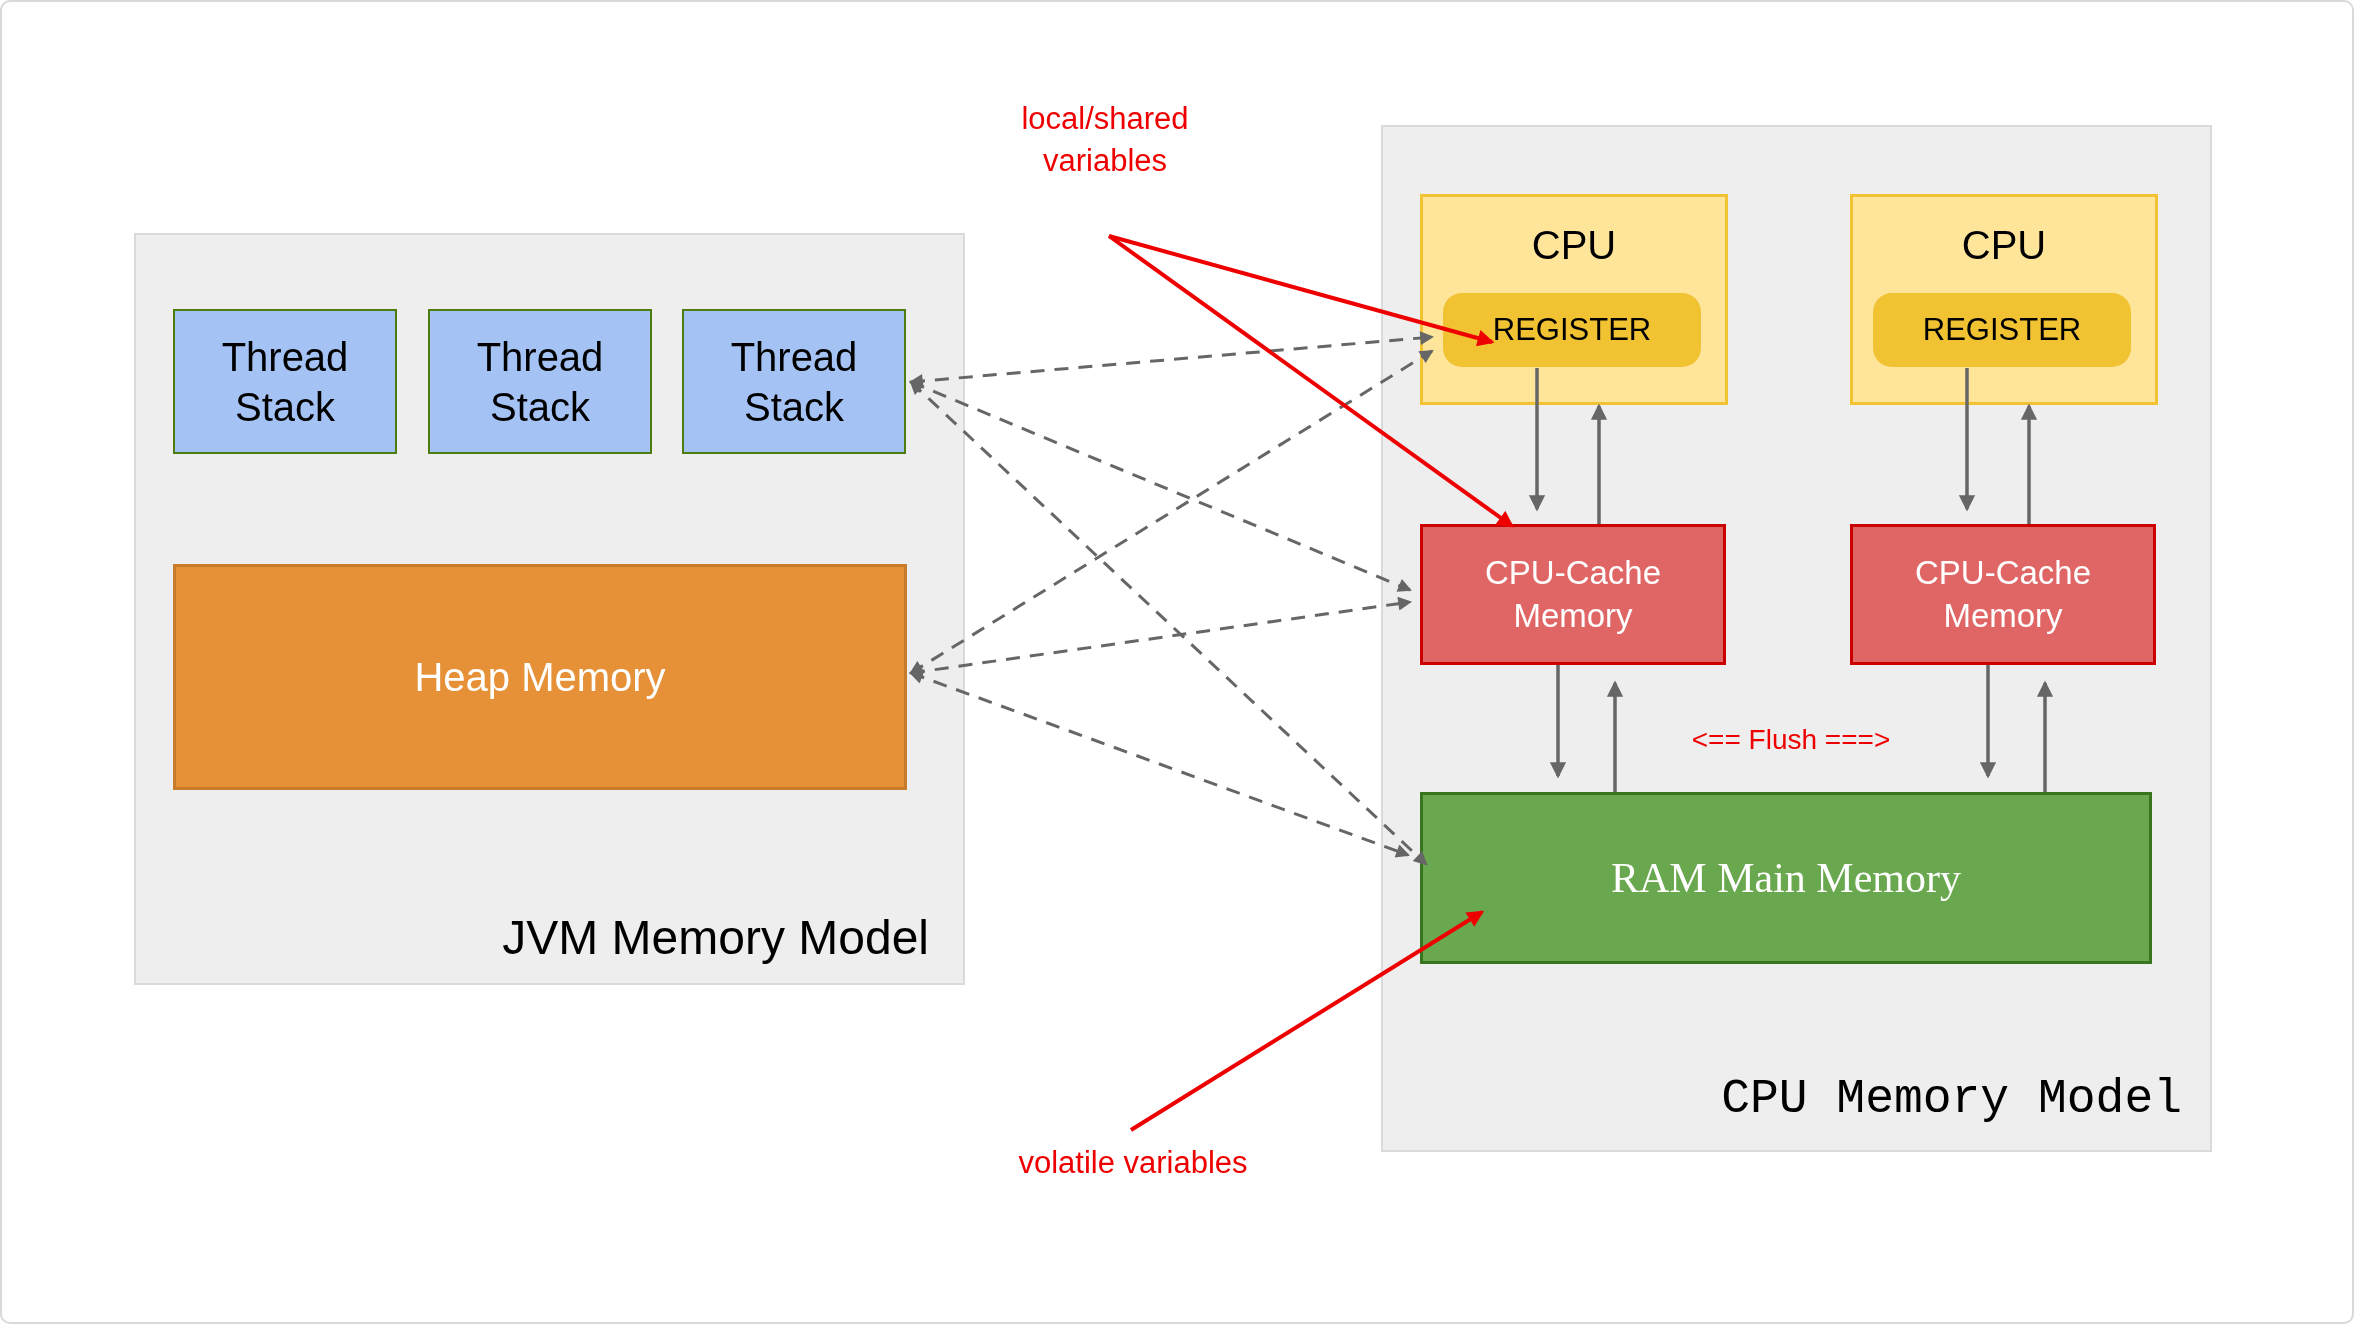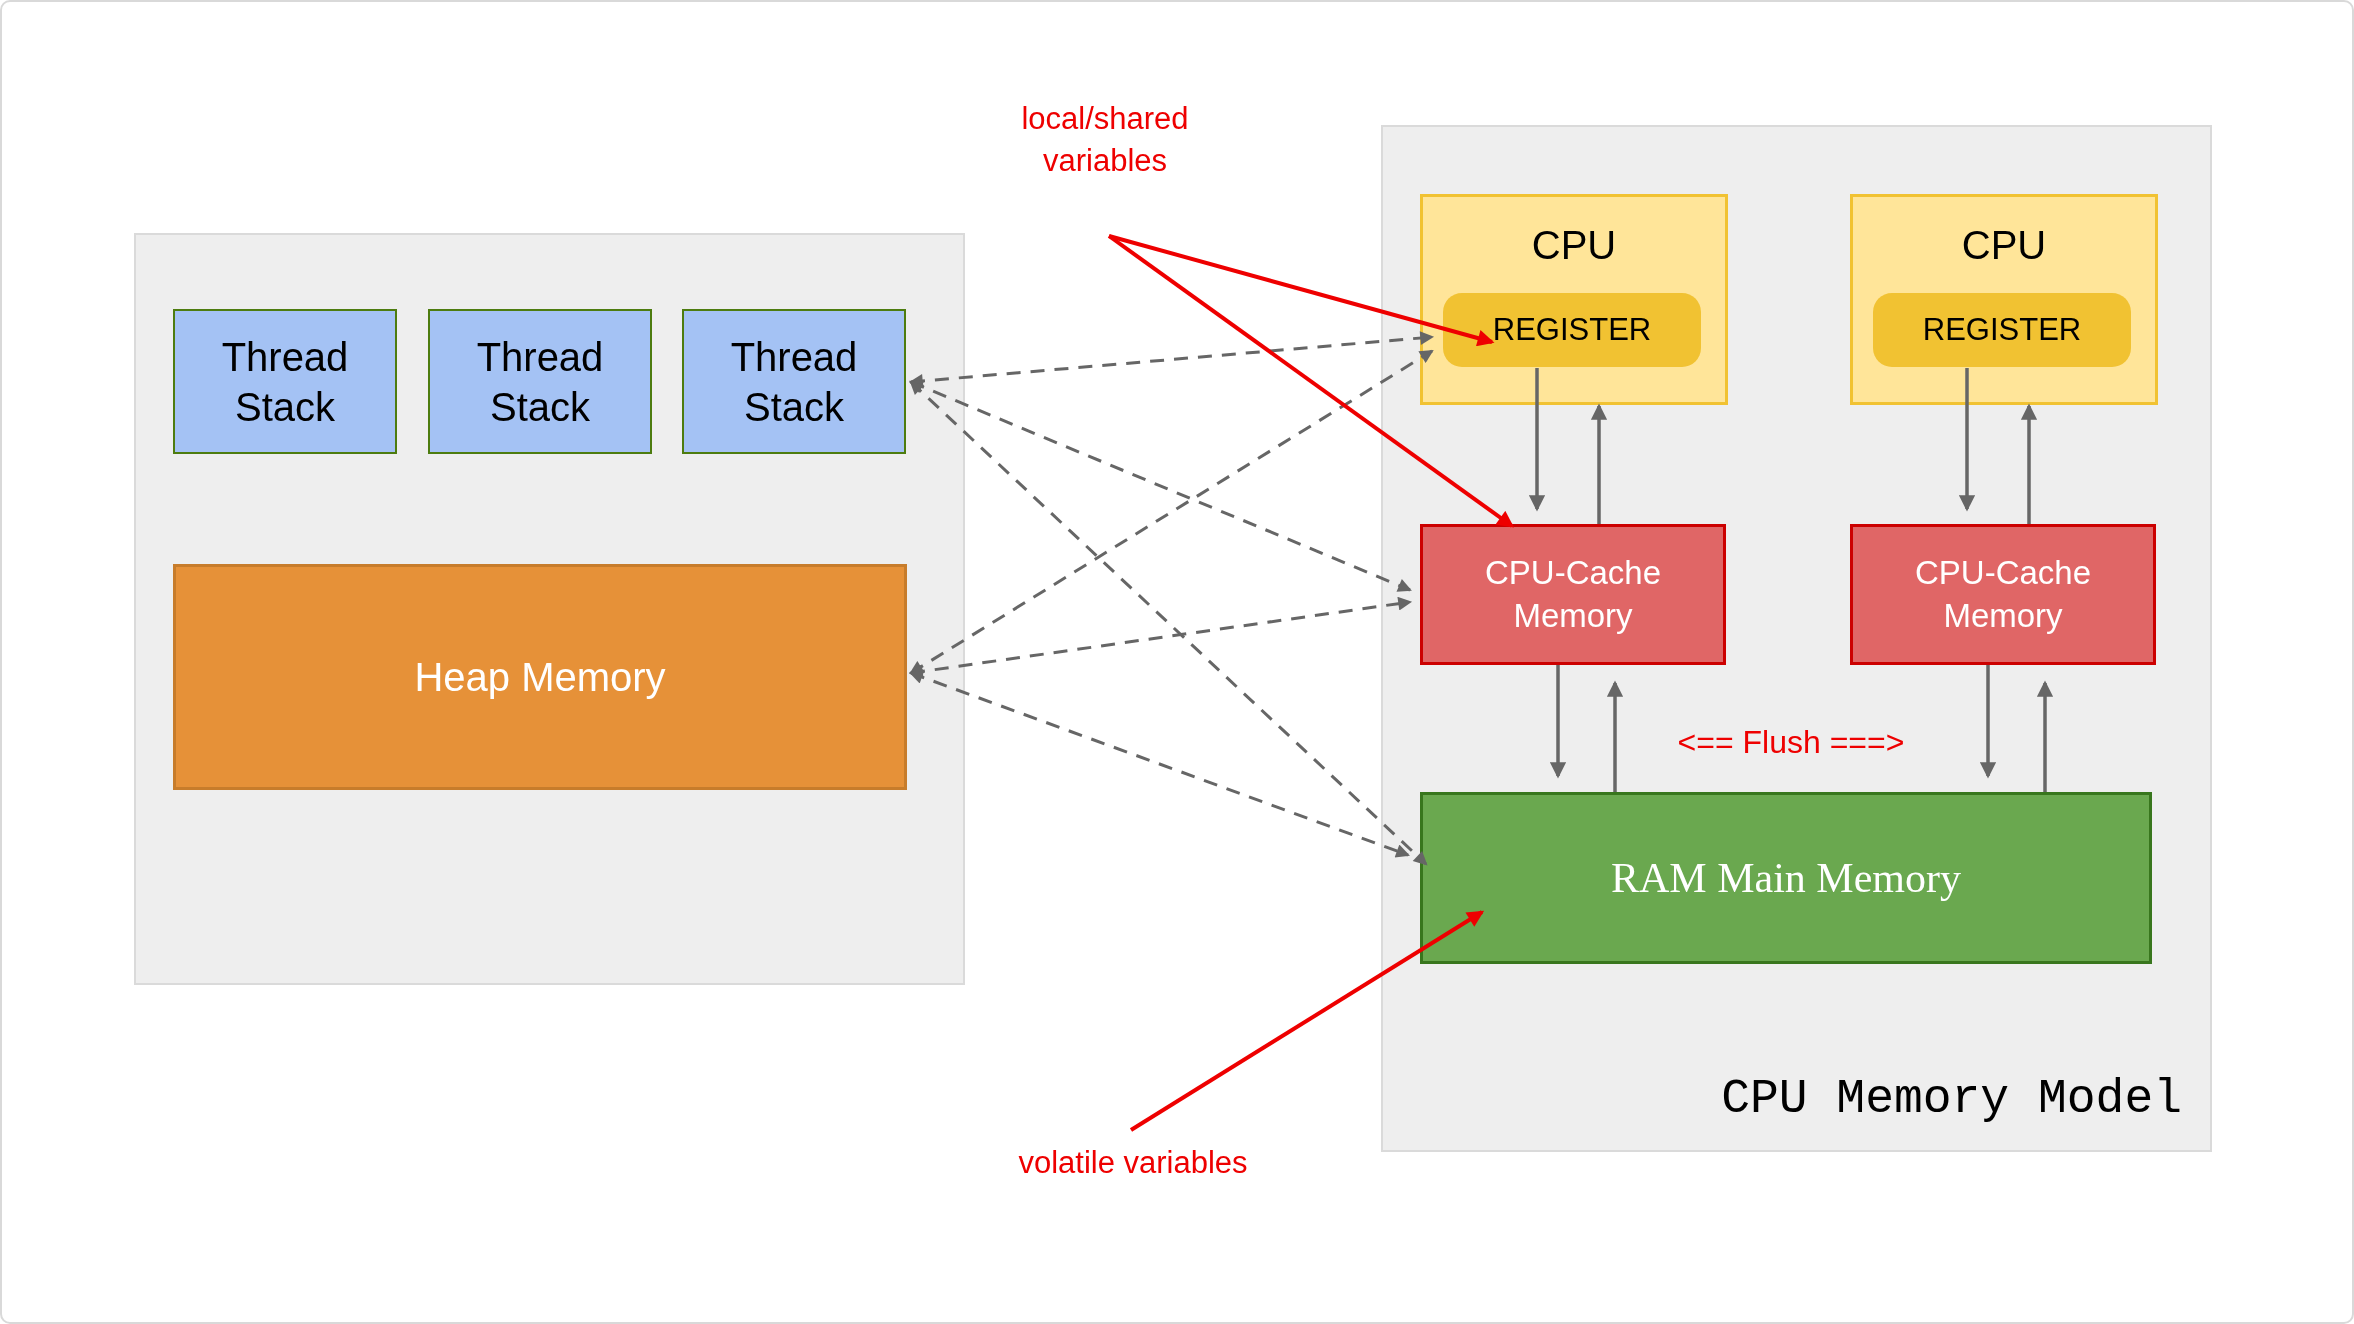--- a/index.html
+++ b/index.html
@@ -117,21 +117,21 @@
     position: absolute;
     color: #ee0000;
     font-size: 31px;
     text-align: center;
     line-height: 1.35;
     white-space: pre-line;
   }
   .flush-label {
     position: absolute;
     color: #ee0000;
-    font-size: 32px;
+    font-size: 28px;
     text-align: center;
   }
   svg.overlay {
     position: absolute;
     left: 0;
     top: 0;
     pointer-events: none;
   }
 </style>
 </head>
@@ -144,20 +144,21 @@
 
   <div class="node thread-stack" style="left:171px;">Thread
 Stack</div>
   <div class="node thread-stack" style="left:426px;">Thread
 Stack</div>
   <div class="node thread-stack" style="left:680px;">Thread
 Stack</div>
 
   <div class="node heap">Heap Memory</div>
 
+  <div class="panel-title" style="left:433px; top:908px; width:494px;">JVM Memory Model</div>
 
   <div class="panel" style="left:1379px; top:123px; width:831px; height:1027px;">
   </div>
 
   <div class="node cpu-box" style="left:1418px;">
     <div class="cpu-title">CPU</div>
     <div class="register">REGISTER</div>
   </div>
   <div class="node cache" style="left:1418px;">CPU-Cache
 Memory</div>

